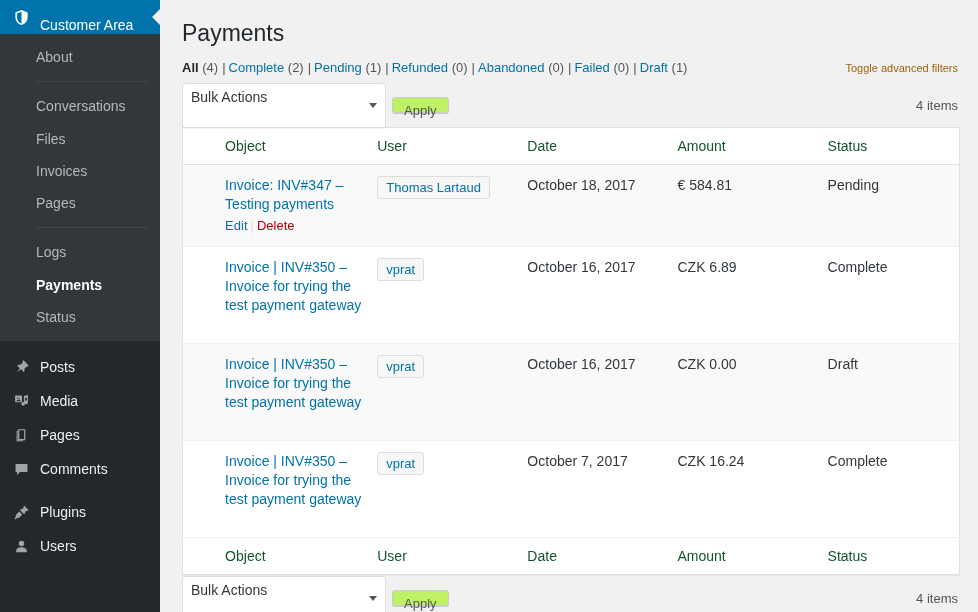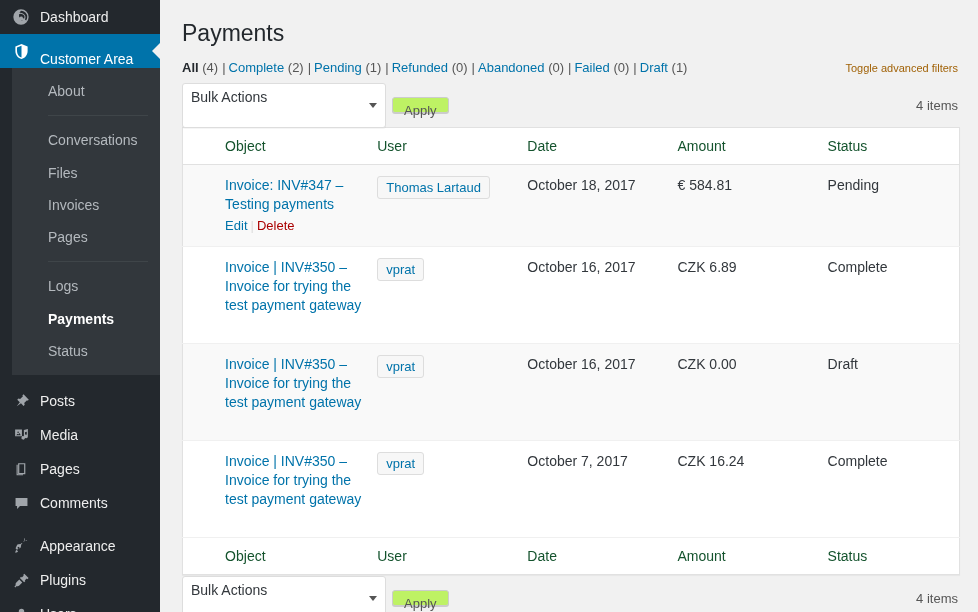--- a/index.html
+++ b/index.html
@@ -41,21 +41,21 @@
   .menu-item.current .mi-icon { color: #fff; }
   .menu-item.current .mi-label { color: #fff; font-weight: 400; margin-top: 16px; }
   
   .menu-item.current::after {
     content: ""; position: absolute; right: 0; top: 50%;
     margin-top: -8px; border-style: solid;
     border-width: 8px 8px 8px 0; border-color: transparent #f1f1f1 transparent transparent;
   }
 
   
-  .submenu { background: #32373c; padding: 7px 0 8px 0; margin-left: 12px; }
+  .submenu { background: #32373c; padding: 7px 0 8px 0; }
   .submenu-item {
     display: block; padding: 6px 0 6px 36px;
     font-size: 14px; color: #b4b9be; cursor: pointer; line-height: 1.45;
   }
   .submenu-item.active { color: #fff; font-weight: bold; }
   .submenu-sep {
     height: 1px; background: #3f4549; margin: 8px 12px 8px 36px;
   }
 
   .menu-gap { height: 9px; background: #23282d; }
@@ -155,28 +155,20 @@
   .row-tall td { padding-bottom: 28px; }
 </style>
 </head>
 <body>
 
 <div class="screen">
 
   <div class="sidebar">
 
     <div class="menu-top">
-      <div class="menu-item">
-        <span class="mi-icon">
-          <svg width="18" height="18" viewBox="0 0 20 20" fill="currentColor">
-            <path d="M10 1.5a8.5 8.5 0 1 0 0 17 8.5 8.5 0 0 0 0-17zm0 1.6a6.9 6.9 0 0 1 6.9 6.9 6.9 6.9 0 0 1-1.2 3.9l-1.3-1a5.3 5.3 0 0 0-9.1-5.3l1.2 1.2A3.6 3.6 0 0 1 13.4 12l-1.2-.9a2 2 0 1 0-1.4 2.3l1.3 1-.1.1A6.9 6.9 0 0 1 10 3.1z"></path>
-          </svg>
-        </span>
-        <span class="mi-label">Dashboard</span>
-      </div>
 
       <div class="menu-item current">
         <span class="mi-icon">
           <svg width="17" height="17" viewBox="0 0 20 20" fill="currentColor">
             <path d="M10 1.2 2.8 4v5.3c0 4.6 3.1 8.4 7.2 9.5 4.1-1.1 7.2-4.9 7.2-9.5V4L10 1.2zm0 2.1v13.8c-3-1.1-5.3-4-5.3-7.8V5.3L10 3.3z"></path>
           </svg>
         </span>
         <span class="mi-label">Customer Area</span>
       </div>
     </div>
@@ -230,29 +222,20 @@
         <span class="mi-icon">
           <svg width="17" height="17" viewBox="0 0 20 20" fill="currentColor">
             <path d="M3 3.5h14v9.5H8.2L4.8 16.5v-3.5H3V3.5z"></path>
           </svg>
         </span>
         <span class="mi-label">Comments</span>
       </div>
 
       <div class="menu-gap"></div>
 
-      <div class="menu-item">
-        <span class="mi-icon">
-          <svg width="17" height="17" viewBox="0 0 20 20" fill="currentColor">
-            <path d="M16.8 3.2c-.8-.8-1.9-.6-3 .2l-5 3.7-2.5.3c-.8.1-1.5.6-1.8 1.3L3 12.2l1.5 1.5 3.5-1.5c.7-.3 1.2-1 1.3-1.8l.3-2.5 3.7-5c.8-1.1 1-2.2.2-3l-.7 3.3zM7.3 12.4a1.1 1.1 0 1 1-1.6-1.6 1.1 1.1 0 0 1 1.6 1.6z"></path>
-            <path d="M4.3 14.1c-.9.3-1.4 1.2-1.7 3.3 2.1-.3 3-.8 3.3-1.7l-1.6-1.6z"></path>
-          </svg>
-        </span>
-        <span class="mi-label">Appearance</span>
-      </div>
 
       <div class="menu-item">
         <span class="mi-icon">
           <svg width="17" height="17" viewBox="0 0 20 20" fill="currentColor">
             <path d="M13.3 2 11.9 3.4l.8.8-2.3 2.3-.8-.8-1.5 1.5 5 5 1.5-1.5-.8-.8 2.3-2.3.8.8L18.3 7 13.3 2z"></path>
             <path d="M7.4 8.9 3.9 12.4c-1.1 1.1-1.2 2.3-.5 3l-1.7 1.7 1 1 1.7-1.7c.7.7 1.9.6 3-.5l3.5-3.5-3.5-3.5z"></path>
           </svg>
         </span>
         <span class="mi-label">Plugins</span>
       </div>

